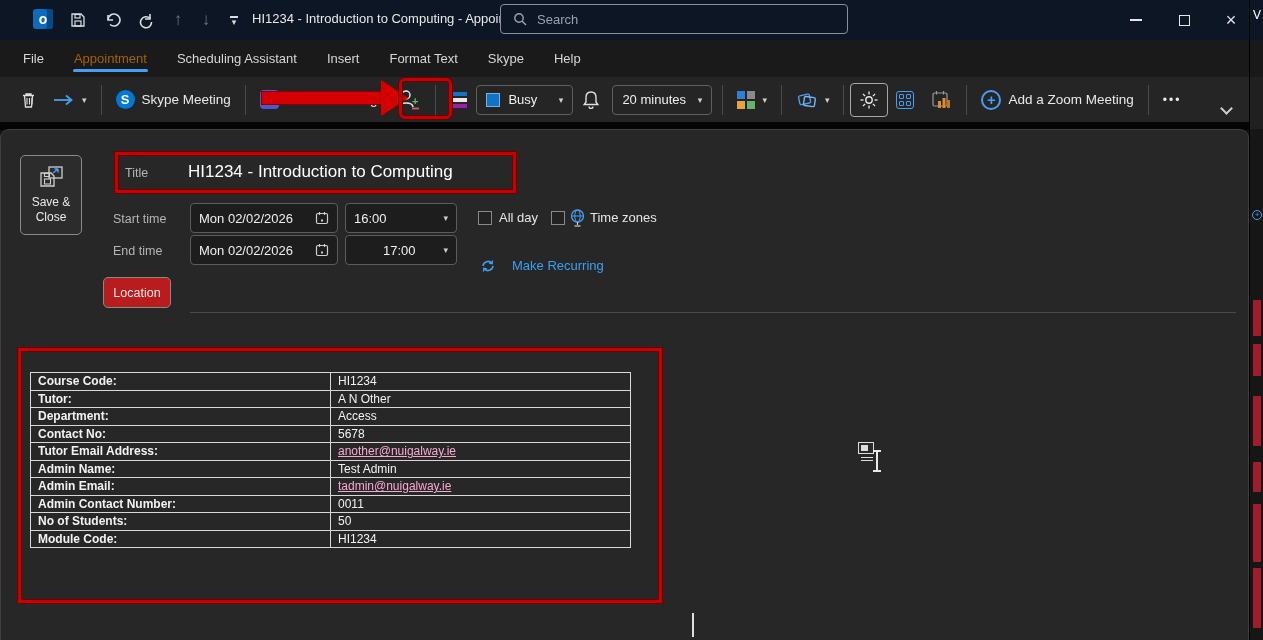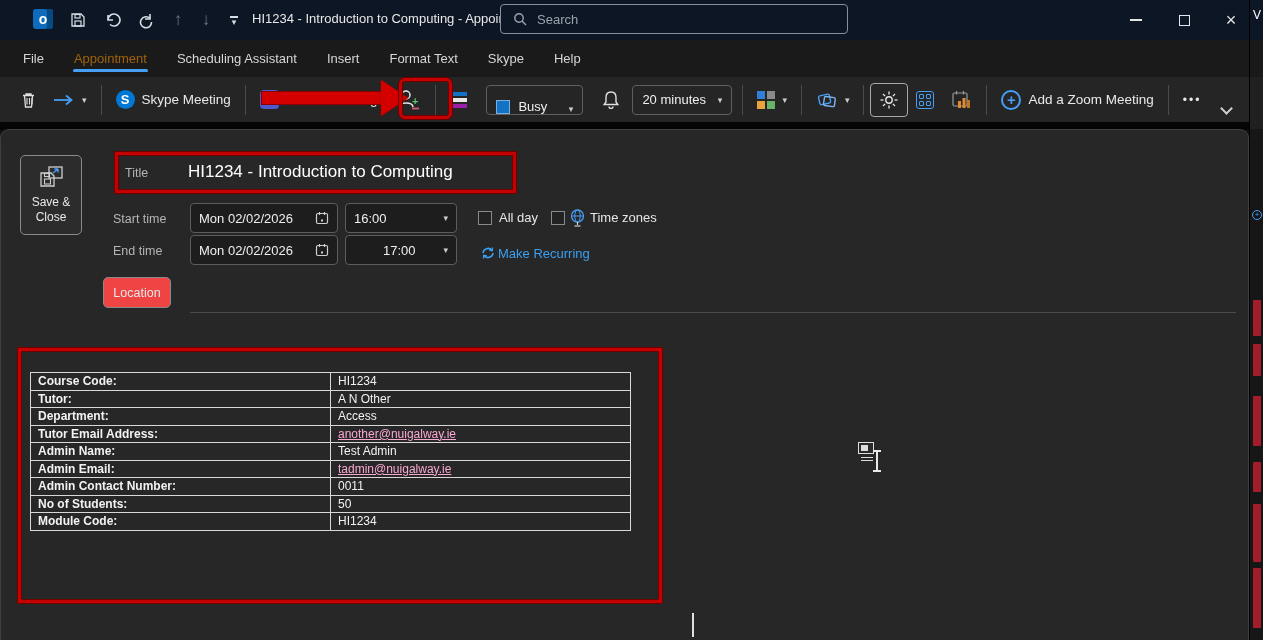--- a/index.html
+++ b/index.html
@@ -51,21 +51,21 @@
   .arrow-body { left:262px; top:92px; width:122px; height:12px; background:#d40000; box-shadow:0 0 0 1px #8a0000; }
   .arrow-head { left:381px; top:80px; width:0; height:0; border-left:27px solid #d40000; border-top:18px solid transparent; border-bottom:18px solid transparent; filter:drop-shadow(0 0 1px #8a0000); }
 
   
   .panel { left:0; top:129px; width:1249px; height:511px; background:#272727; border:1px solid #3f3f3f; border-bottom:none; border-radius:9px 9px 0 0; }
   .savebtn { left:20px; top:155px; width:62px; height:80px; border:1px solid #8a8a8a; border-radius:5px; background:#2c2c2c; display:flex; flex-direction:column; align-items:center; justify-content:center; gap:6px; font-size:12px; color:#e8e8e8; text-align:center; line-height:1.25; }
   .flabel { color:#b5b5b5; font-size:12.5px; }
   .field { background:#1d1d1d; border:1px solid #5c5c5c; border-radius:4px; height:30px; display:flex; align-items:center; justify-content:space-between; padding:0 8px; font-size:13px; color:#efefef; }
   .cb { width:14px; height:14px; border:1px solid #8a8a8a; background:#222; display:inline-block; }
   .lnk-blue { color:#3aa0f3; }
-  .locbtn { left:103px; top:277px; width:68px; height:31px; border:1px solid #8a8a8a; border-radius:5px; background:#ef4444; display:flex; align-items:center; justify-content:center; font-size:12.5px; color:#e8e8e8; }
+  .locbtn { left:103px; top:277px; width:68px; height:31px; border:1px solid #8a8a8a; border-radius:5px; background:#b91c1c; display:flex; align-items:center; justify-content:center; font-size:12.5px; color:#e8e8e8; }
   .hline { height:1px; background:#4a4a4a; }
 
   
   table.booking { border-collapse:collapse; font-size:12px; color:#f2f2f2; }
   table.booking td { border:1px solid #d8d8d8; width:300px; height:17.5px; padding:0 0 0 7px; white-space:nowrap; }
   table.booking td.lbl { font-weight:bold; }
   .lnk { color:#f9a8d4; text-decoration:underline; }
 
   
   .ibeam { width:2px; height:18px; background:#e8e8e8; position:relative; }
@@ -173,21 +173,21 @@
       </svg>
     </div>
     <div class="rsep"></div>
     <div class="rb">
       <span class="bars-ic">
           <i style="background:#1273c4;"></i>
           <i style="background:#e8e8e8;"></i>
           <i style="background:#9b1fa8;"></i>
         </span>
     </div>
-    <div class="combo" style="width:97px; margin:0 11px;align-items:flex-end;">
+    <div class="combo" style="width:97px; margin:0 1px;">
       <span class="busysq"></span>
       <span style="flex:1;">Busy</span>
       <span class="caret">▾</span>
     </div>
     <div class="rb">
       <svg width="18" height="19" viewBox="0 0 18 19">
           <path d="M9 2 C12.3 2 14 4.5 14 7.5 L14 12 L15.8 14.5 L2.2 14.5 L4 12 L4 7.5 C4 4.5 5.7 2 9 2 Z" fill="none" stroke="#e0e0e0" stroke-width="1.4"></path>
           <path d="M7 16.5 a2 2 0 0 0 4 0" fill="none" stroke="#e0e0e0" stroke-width="1.4"></path>
         </svg>
     </div>
@@ -312,21 +312,21 @@
         <rect x="1.5" y="2.5" width="11" height="10" rx="1.5" fill="none" stroke="#cfcfcf" stroke-width="1.2"></rect>
         <line x1="4.5" y1="1" x2="4.5" y2="4" stroke="#cfcfcf" stroke-width="1.2"></line>
         <line x1="9.5" y1="1" x2="9.5" y2="4" stroke="#cfcfcf" stroke-width="1.2"></line>
         <rect x="6" y="8.5" width="2" height="2" fill="#cfcfcf"></rect>
       </svg>
   </div>
   <div class="abs field" style="left:345px; top:235px; width:112px;padding-left:37px;">
     <span>17:00</span>
     <span class="caret">▾</span>
   </div>
-  <div class="abs" style="left:480px; top:245px; display:flex; align-items:center; gap:2px;">
+  <div class="abs" style="left:480px; top:258px; display:flex; align-items:flex-start; gap:16px;">
     <svg width="16" height="16" viewBox="0 0 16 16">
       <path d="M3 8 a5 5 0 0 1 9 -2.5" fill="none" stroke="#3aa0f3" stroke-width="1.6"></path>
       <path d="M12.5 2.5 l-0.3 3.2 -3.1 -0.6" fill="none" stroke="#3aa0f3" stroke-width="1.4"></path>
       <path d="M13 8 a5 5 0 0 1 -9 2.5" fill="none" stroke="#3aa0f3" stroke-width="1.6"></path>
       <path d="M3.5 13.5 l0.3 -3.2 3.1 0.6" fill="none" stroke="#3aa0f3" stroke-width="1.4"></path>
     </svg>
     <span class="lnk-blue" style="font-size:13px;">Make Recurring</span>
   </div>
 
   <div class="abs locbtn">
@@ -341,20 +341,24 @@
           <td class="lbl">Course Code:</td>
           <td>HI1234</td>
         </tr>
         <tr>
           <td class="lbl">Tutor:</td>
           <td>A N Other</td>
         </tr>
         <tr>
           <td class="lbl">Department:</td>
           <td>Access</td>
+        </tr>
+        <tr>
+          <td class="lbl">Contact No:</td>
+          <td>5678</td>
         </tr>
         <tr>
           <td class="lbl">Tutor Email Address:</td>
           <td><span class="lnk">another@nuigalway.ie</span></td>
         </tr>
         <tr>
           <td class="lbl">Admin Name:</td>
           <td>Test Admin</td>
         </tr>
         <tr>

